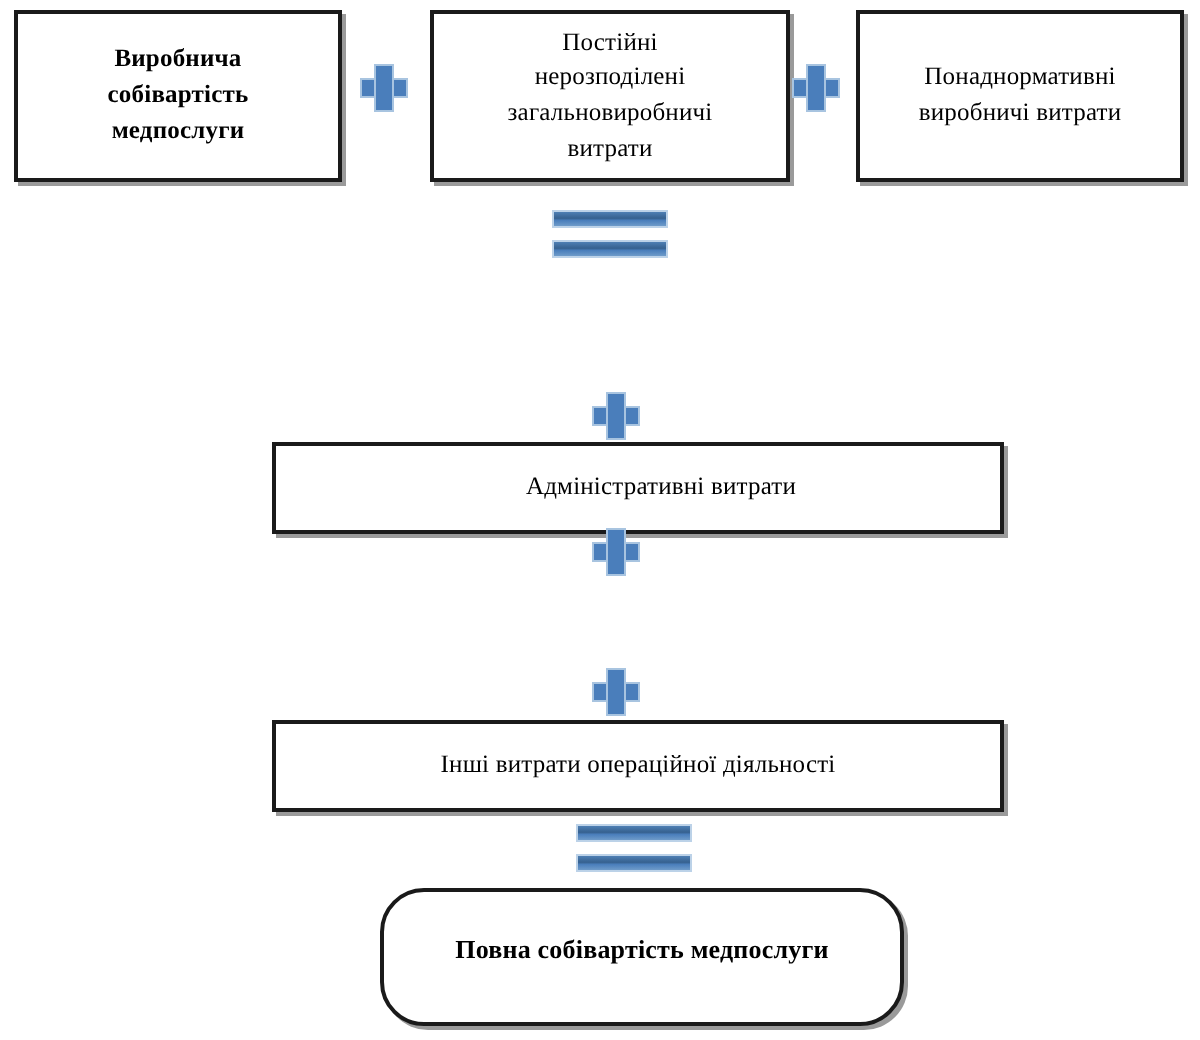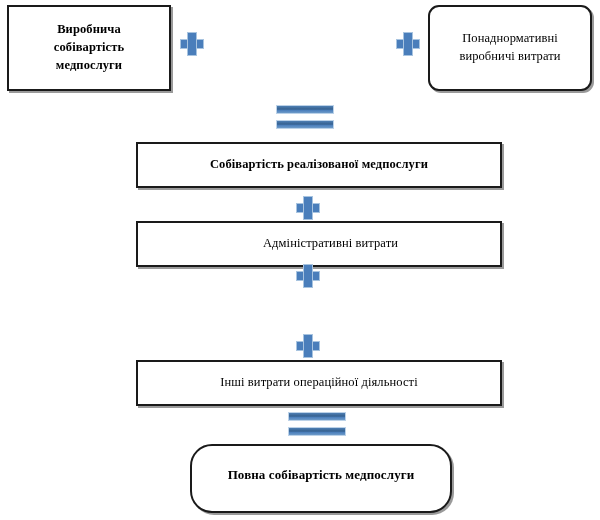--- a/index.html
+++ b/index.html
@@ -43,21 +43,21 @@
     letter-spacing: 0.1px;
     white-space: pre-line;
   }
   .box.bold .label {
     font-weight: bold;
   }
 
   
   .box-top1 { left: 7px;   top: 5px;  width: 164px; height: 86px; }
   .box-top2 { left: 215px; top: 5px;  width: 180px; height: 86px; }
-  .box-top3 { left: 428px; top: 5px;  width: 164px; height: 86px; border-radius: 11px; }
+  .box-top3 { left: 428px; top: 5px;  width: 164px; height: 86px; }
 
   .box-top1 .label { font-size: 12.5px; }
   .box-top2 .label { font-size: 12.5px; }
   .box-top3 .label { font-size: 12.5px; }
 
   
   .box-chain { left: 136px; width: 366px; height: 46px; }
   .box-c1 { top: 142px; }
   .box-c2 { top: 221px; padding-left: 29px; }
   .box-c3 { top: 290px; }
@@ -151,40 +151,43 @@
 собівартість
 медпослуги</span>
   </div>
 
   <div class="op-plus plus-t1">
     <span class="bar-h"></span>
     <span class="bar-v"></span>
     <span class="bar-core"></span>
   </div>
 
+  <div class="box box-top2">
+    <span class="label">Постійні
+нерозподілені
+загальновиробничі
+витрати</span>
+  </div>
 
   <div class="op-plus plus-t2">
     <span class="bar-h"></span>
     <span class="bar-v"></span>
     <span class="bar-core"></span>
   </div>
 
   <div class="box box-top3">
     <span class="label">Понаднормативні
 виробничі витрати</span>
   </div>
 
   <div class="op-equals eq-top">
     <span class="eq-bar top"></span>
     <span class="eq-bar bottom"></span>
   </div>
 
-  <div class="box box-chain box-c1 bold">
-    <span class="label">Собівартість реалізованої медпослуги</span>
-  </div>
 
   <div class="op-plus plus-c1">
     <span class="bar-h"></span>
     <span class="bar-v"></span>
     <span class="bar-core"></span>
   </div>
 
   <div class="box box-chain box-c2">
     <span class="label">Адміністративні витрати</span>
   </div>

